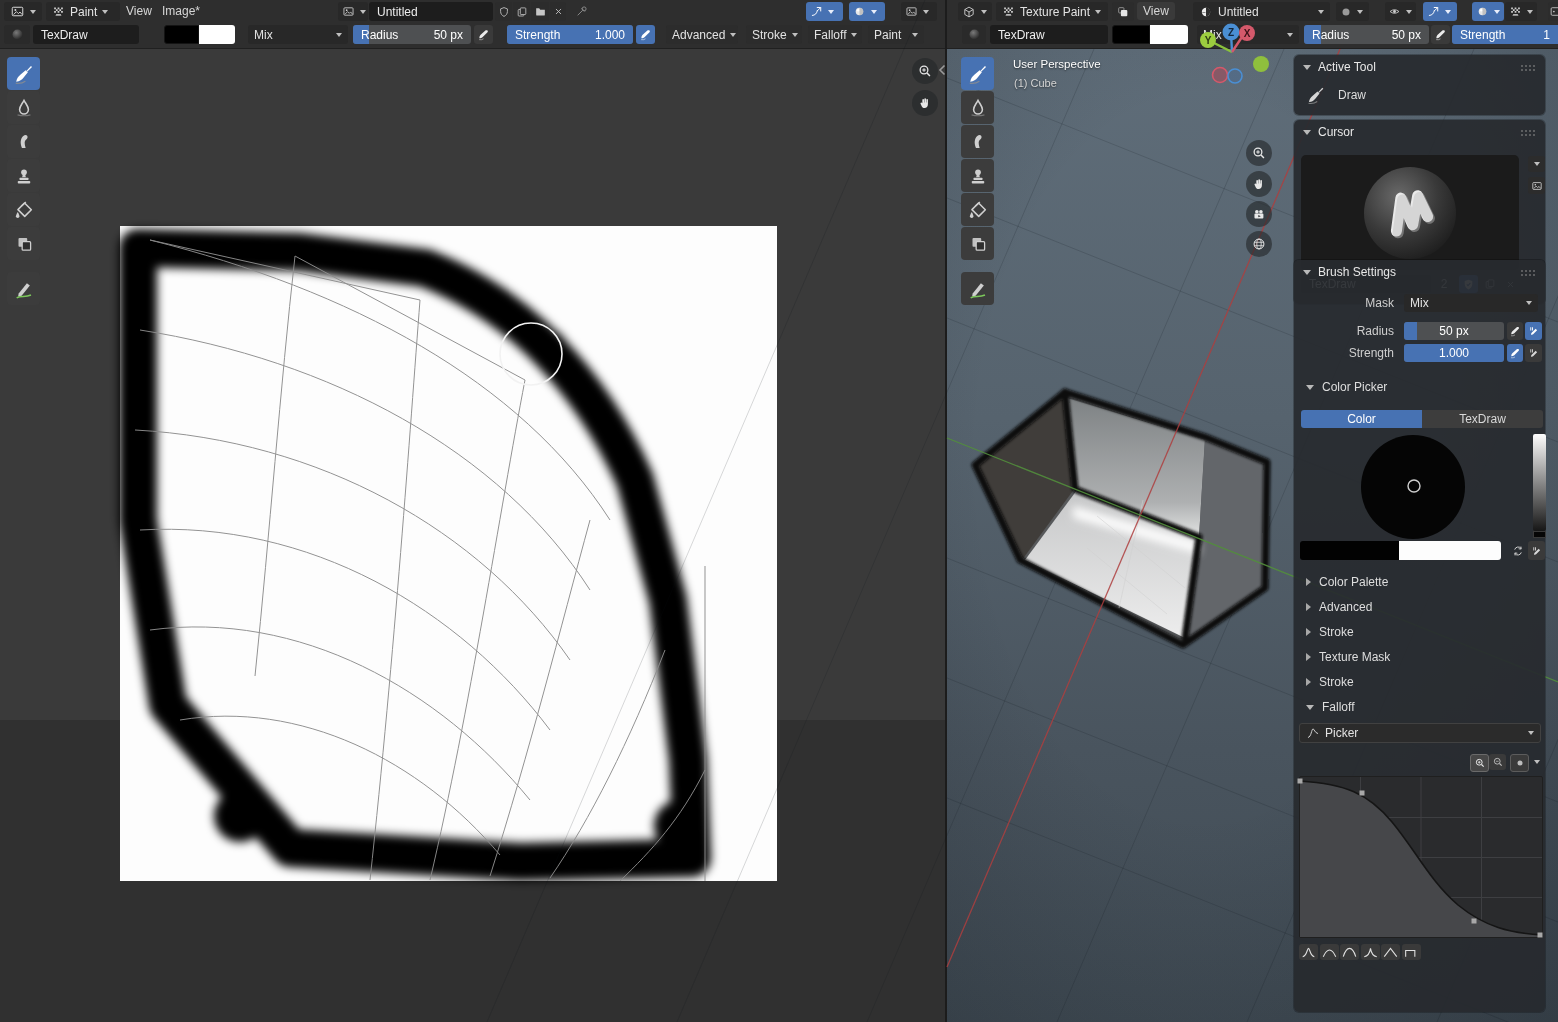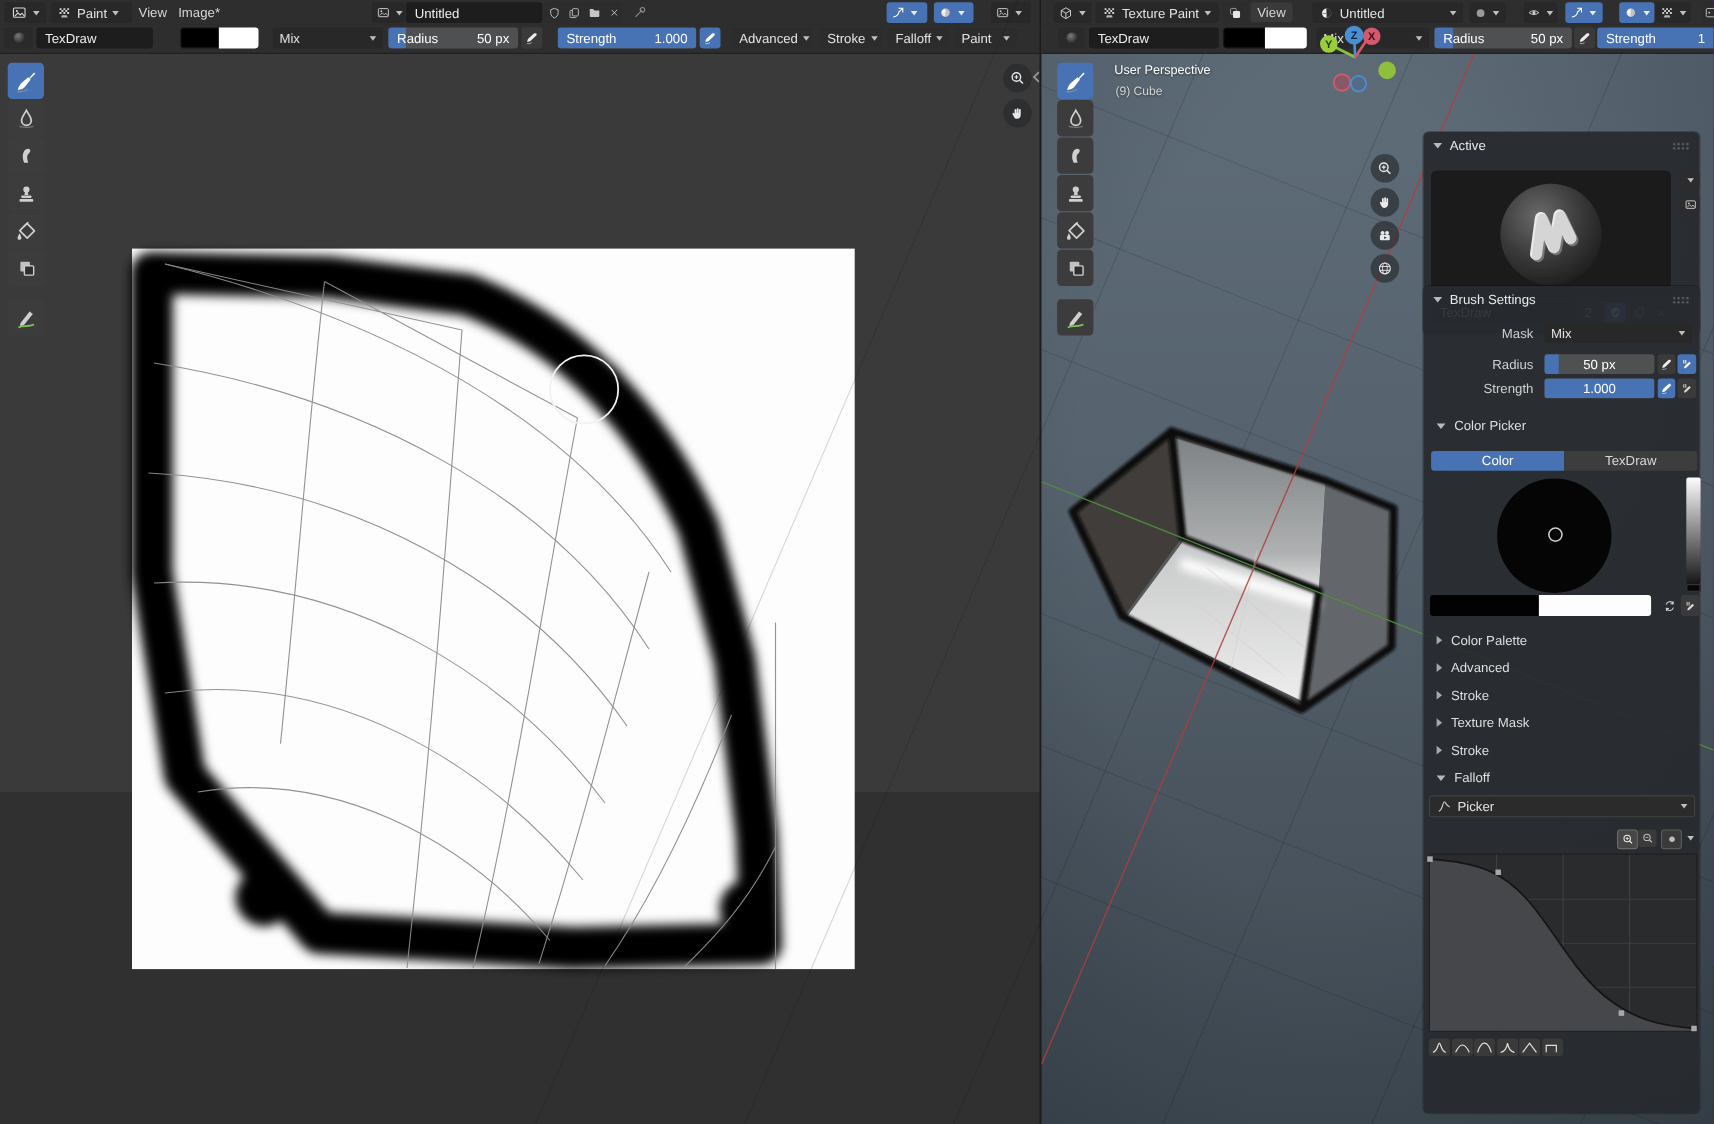--- a/index.html
+++ b/index.html
@@ -398,21 +398,21 @@
           <use href="#sym-hand"></use>
         </svg>
       </div>
     <svg class="abs" width="8" height="12" viewBox="0 0 8 12" style="left:938px;top:64px">
         <path d="M6.5,1.5 L2,6 L6.5,10.5" stroke="#9a9a9a" stroke-width="1.6" fill="none"></path>
       </svg>
   </div>
 
   <div class="abs" style="left:945px;top:0;width:2px;height:1022px;background:#1c1c1c"></div>
 
-  <div class="abs" id="vp" style="left:947px;top:0;width:611px;height:878px;background:#6d28d9">
+  <div class="abs" id="vp" style="left:947px;top:0;width:611px;height:878px;background:#a16207">
 
     <div class="abs" style="left:0;top:48px;width:611px;height:974px;background:linear-gradient(180deg,#5f6d79 0%,#56636e 38%,#49545e 72%,#414c55 100%)">
       <div class="abs" style="left:0;top:0;right:0;bottom:0;background:radial-gradient(ellipse at 42% 42%, rgba(0,0,0,0) 45%, rgba(15,20,26,.28) 100%)"></div>
       <svg class="abs" width="611" height="974" viewBox="0 0 611 974" style="left:0;top:0">
 
         <g stroke="rgba(10,16,22,.16)" stroke-width="1">
           <path d="M0,150 L611,394"></path>
             <path d="M0,270 L611,514"></path>
             <path d="M0,510 L611,754"></path>
             <path d="M0,630 L611,874"></path>
@@ -574,21 +574,21 @@
           <use href="#sym-mask"></use>
         </svg>
       </div>
     <div class="tbtn" style="left:14px;top:272px" title="Annotate">
         <svg class="ic" width="22" height="22" viewBox="0 0 24 24">
           <use href="#sym-annotate"></use>
         </svg>
       </div>
 
     <div class="abs" style="left:66px;top:58px;color:#fff;font-size:11.5px;text-shadow:0 1px 2px rgba(0,0,0,.6)">User Perspective</div>
-    <div class="abs" style="left:67px;top:77px;color:#d4d4d4;font-size:11px;text-shadow:0 1px 2px rgba(0,0,0,.5)">(9) Cube</div>
+    <div class="abs" style="left:67px;top:77px;color:#d4d4d4;font-size:11px;text-shadow:0 1px 2px rgba(0,0,0,.5)">(1) Cube</div>
 
     <svg class="abs" width="80" height="66" viewBox="0 0 80 66" style="left:248px;top:24px">
       <g stroke-width="2.4" fill="none">
         <path d="M37,28 L13,16" stroke="#8bc23c"></path>
         <path d="M37,28 L36,9" st="" roke="#4a8fd4" stroke="#4a8fd4"></path>
         <path d="M37,28 L49,10" stroke="#d4596b"></path>
       </g>
       <circle cx="13" cy="16" r="8" fill="#9ccd3f"></circle>
       <circle cx="36" cy="8" r="8.5" fill="#4a8fd4"></circle>
       <circle cx="52" cy="9" r="8" fill="#d4596b"></circle>
@@ -614,25 +614,38 @@
         <svg class="ic" width="16" height="16" viewBox="0 0 24 24">
           <use href="#sym-cam"></use>
         </svg>
       </div>
     <div class="navc" style="left:299px;top:231px">
         <svg class="ic" width="16" height="16" viewBox="0 0 24 24">
           <use href="#sym-globe"></use>
         </svg>
       </div>
 
+    <div class="panel" style="left:347px;top:55px;width:251px;height:60px">
+      <div class="phead">
+        <span class="chd"></span>
+          <span>Active Tool</span>
+          <span class="dots"></span>
+      </div>
+      <div class="abs" style="left:12px;top:30px;display:flex;align-items:center;gap:12px">
+        <svg class="ic" width="20" height="20" viewBox="0 0 24 24" style="color:#d6d6d6">
+            <use href="#sym-draw"></use>
+          </svg>
+        <span style="color:#dedede">Draw</span>
+      </div>
+    </div>
 
     <div class="panel" style="left:347px;top:120px;width:251px;height:184px">
       <div class="phead">
         <span class="chd"></span>
-          <span>Active</span>
+          <span>Cursor</span>
           <span class="dots"></span>
       </div>
       <div class="abs" style="left:7px;top:35px;width:218px;height:115px;background:#1b1b1b;border-radius:5px;display:flex;align-items:center;justify-content:center">
         <svg class="ic" width="104" height="104" viewBox="0 0 104 104">
           <circle cx="52" cy="52" r="46" fill="url(#gSphere)"></circle>
           <path d="M36,68 L45,36 L53,64 L62,36 L69,58" fill="none" stroke="#e9e9e9" stroke-width="11" stroke-linecap="round" stroke-linejoin="round" transform="rotate(-8 52 52)"></path>
           <path d="M36,68 L45,36 L53,64 L62,36 L69,58" fill="none" stroke="#bdbdbd" stroke-width="11" stroke-linecap="round" stroke-linejoin="round" transform="rotate(-8 52 52) translate(1.5 2)" opacity=".45"></path>
         </svg>
       </div>
       <div class="ib" style="left:234px;top:36px;width:17px;height:16px">

